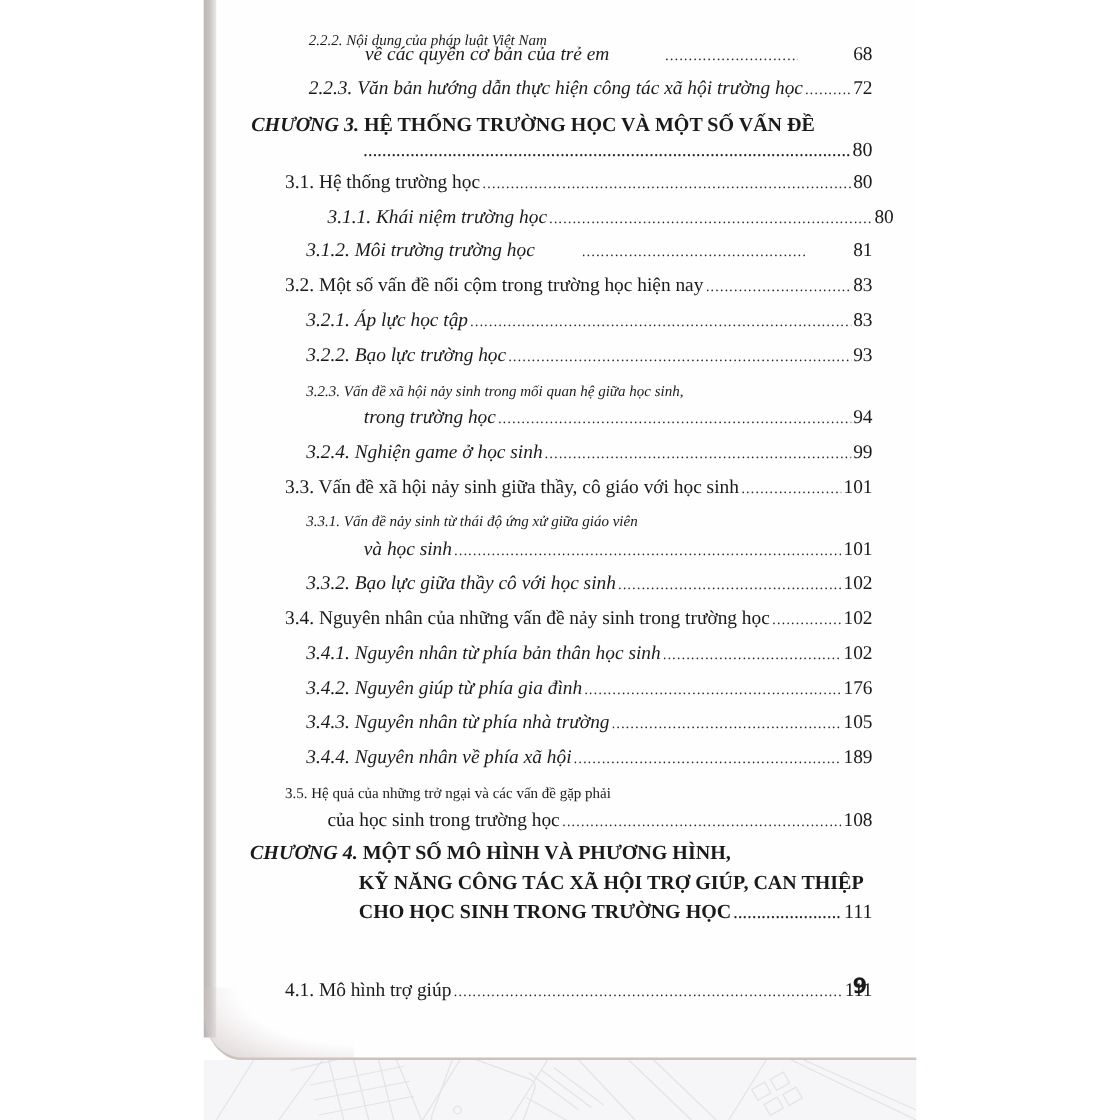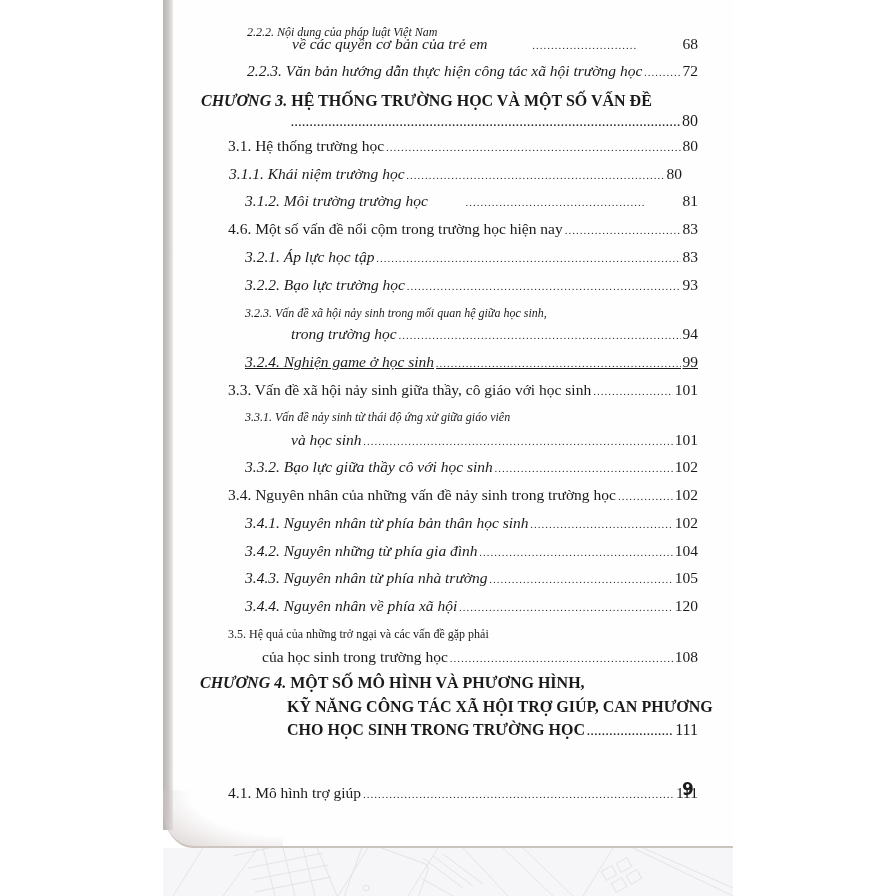--- a/index.html
+++ b/index.html
@@ -111,34 +111,34 @@
   <span class="dots"></span>
   <span class="num">80</span>
 </div>
 
 <div class="lead" style="left:228px; top:137px; width:470px;">
   <span class="txt">3.1. Hệ thống trường học</span>
   <span class="dots"></span>
   <span class="num">80</span>
 </div>
 
-<div class="lead it" style="left:229px; top:165px; width:453px;">
+<div class="lead it" style="left:262px; top:165px; width:453px;">
   <span class="txt">3.1.1. Khái niệm trường học</span>
   <span class="dots"></span>
   <span class="num">80</span>
 </div>
 
 <div class="lead it" style="left:245px; top:192px; width:453px;gap:36px;">
   <span class="txt">3.1.2. Môi trường trường học</span>
   <span class="dots"></span>
   <span class="num">81</span>
 </div>
 
 <div class="lead" style="left:228px; top:220px; width:470px;">
-  <span class="txt">4.6. Một số vấn đề nổi cộm trong trường học hiện nay</span>
+  <span class="txt">3.2. Một số vấn đề nổi cộm trong trường học hiện nay</span>
   <span class="dots"></span>
   <span class="num">83</span>
 </div>
 
 <div class="lead it" style="left:245px; top:248px; width:453px;font-family:Liberation Serif, serif;">
   <span class="txt">3.2.1. Áp lực học tập</span>
   <span class="dots"></span>
   <span class="num">83</span>
 </div>
 
@@ -150,21 +150,21 @@
 
 <div class="entry it" style="left:245px; top:304px;">
   <span class="txt">3.2.3. Vấn đề xã hội nảy sinh trong mối quan hệ giữa học sinh,</span>
 </div>
 <div class="lead it" style="left:291px; top:325px; width:407px;">
   <span class="txt">trong trường học</span>
   <span class="dots"></span>
   <span class="num">94</span>
 </div>
 
-<div class="lead it" style="left:245px; top:353px; width:453px;text-decoration:underline;">
+<div class="lead it" style="left:245px; top:353px; width:453px;">
   <span class="txt">3.2.4.  Nghiện game ở học sinh</span>
   <span class="dots"></span>
   <span class="num">99</span>
 </div>
 
 <div class="lead" style="left:228px; top:381px; width:470px;">
   <span class="txt">3.3. Vấn đề xã hội nảy sinh giữa thầy, cô giáo với học sinh</span>
   <span class="dots"></span>
   <span class="num">101</span>
 </div>
@@ -190,52 +190,52 @@
   <span class="num">102</span>
 </div>
 
 <div class="lead it" style="left:245px; top:514px; width:453px;">
   <span class="txt">3.4.1. Nguyên nhân từ phía bản thân học sinh</span>
   <span class="dots"></span>
   <span class="num">102</span>
 </div>
 
 <div class="lead it" style="left:245px; top:542px; width:453px;">
-  <span class="txt">3.4.2. Nguyên những từ phía gia đình</span>
-  <span class="dots"></span>
-  <span class="num">104</span>
+  <span class="txt">3.4.2. Nguyên giúp từ phía gia đình</span>
+  <span class="dots"></span>
+  <span class="num">176</span>
 </div>
 
 <div class="lead it" style="left:245px; top:569px; width:453px;">
   <span class="txt">3.4.3. Nguyên nhân từ phía nhà trường</span>
   <span class="dots"></span>
   <span class="num">105</span>
 </div>
 
 <div class="lead it" style="left:245px; top:597px; width:453px;">
   <span class="txt">3.4.4. Nguyên nhân về phía xã hội</span>
   <span class="dots"></span>
-  <span class="num">120</span>
+  <span class="num">189</span>
 </div>
 
 <div class="entry" style="left:228px; top:625px;">
   <span class="txt">3.5. Hệ quả của những trở ngại và các vấn đề gặp phải</span>
 </div>
 <div class="lead" style="left:262px; top:648px; width:436px;">
   <span class="txt">của học sinh trong trường học</span>
   <span class="dots"></span>
   <span class="num">108</span>
 </div>
 
 <div class="entry" style="left:200px; top:674px; font-size:16px;">
   <span class="ch-label">CHƯƠNG 4.</span>
   <span class="bold">MỘT SỐ MÔ HÌNH VÀ PHƯƠNG HÌNH,</span>
 </div>
 <div class="entry bold" style="left:287px; top:698px; font-size:16px;">
-  <span class="txt">KỸ NĂNG CÔNG TÁC XÃ HỘI TRỢ GIÚP, CAN PHƯƠNG</span>
+  <span class="txt">KỸ NĂNG CÔNG TÁC XÃ HỘI TRỢ GIÚP, CAN THIỆP</span>
 </div>
 <div class="lead bold" style="left:287px; top:721px; width:411px; font-size:16px;">
   <span class="txt">CHO HỌC SINH TRONG TRƯỜNG HỌC</span>
   <span class="dots"></span>
   <span class="num">111</span>
 </div>
 
 <div class="lead" style="left:228px; top:784px; width:470px;">
   <span class="txt">4.1. Mô hình trợ giúp</span>
   <span class="dots"></span>

